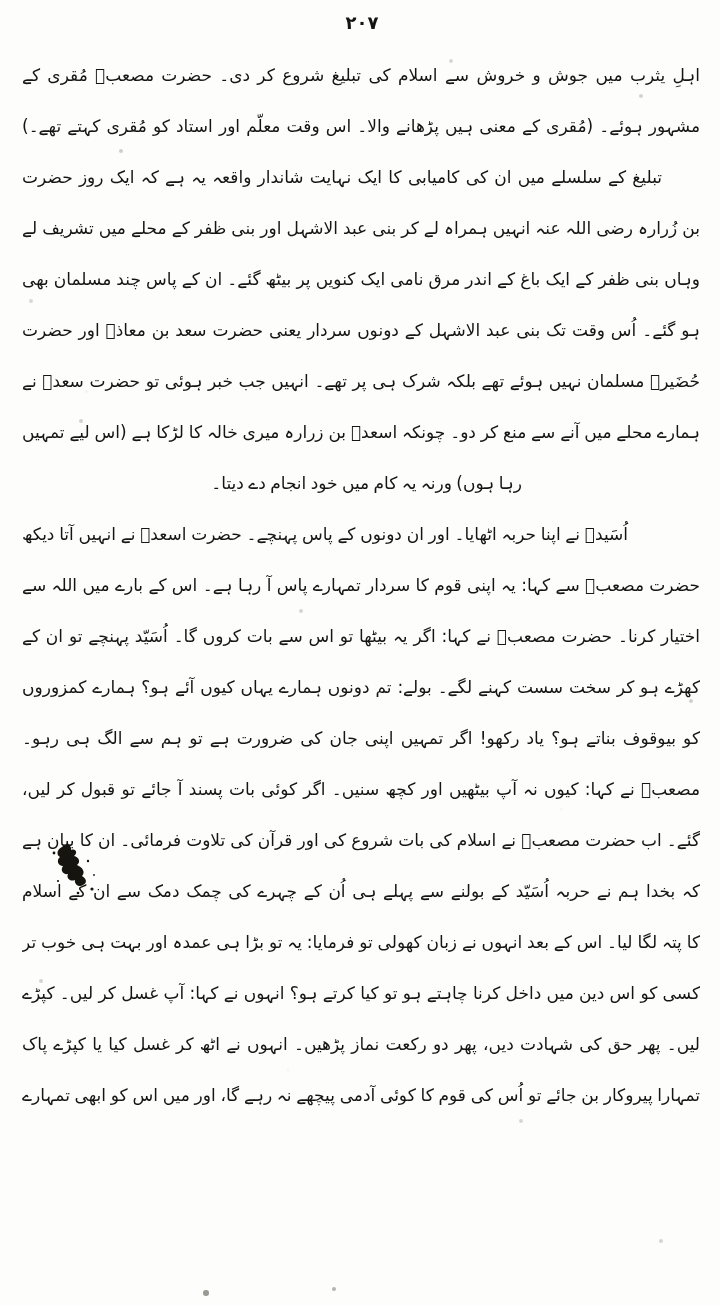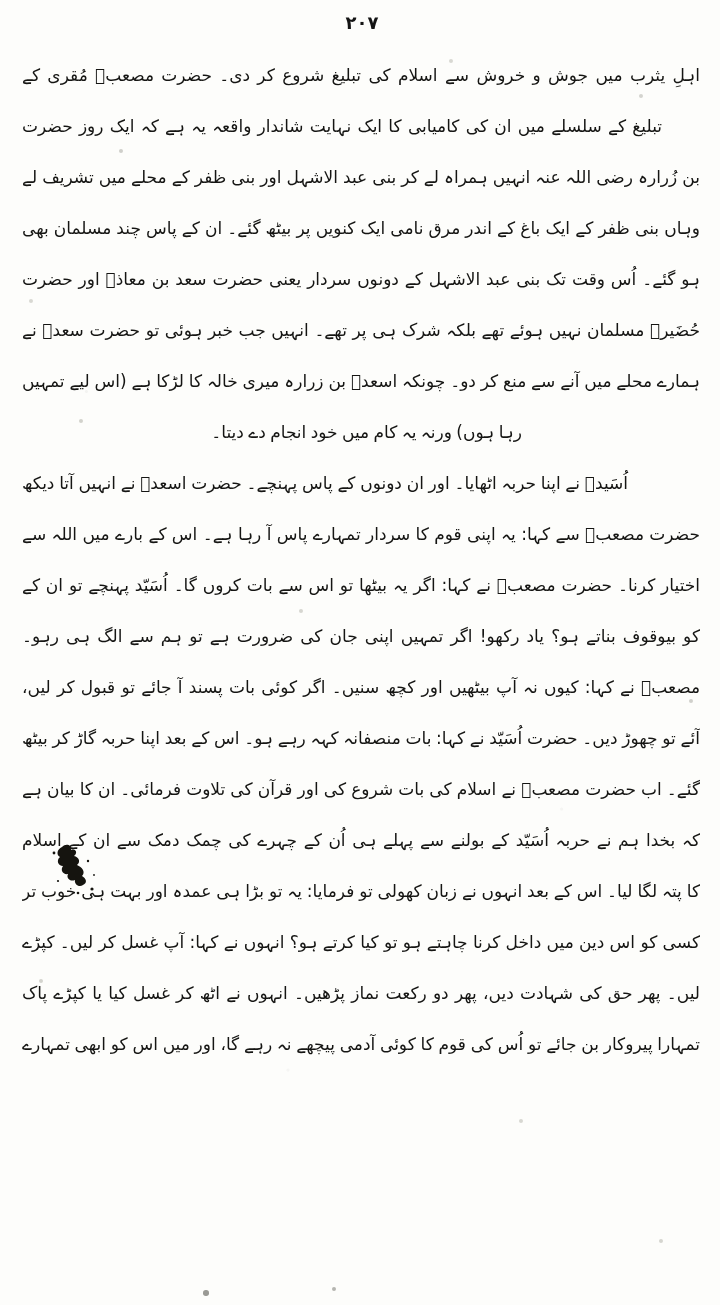--- a/index.html
+++ b/index.html
@@ -88,33 +88,34 @@
 </style>
 </head>
 <body>
 
 <div class="page">
 
   <div class="page-number">۲۰۷</div>
 
   <div class="text-block">
     <div class="line">اہلِ یثرب میں جوش و خروش سے اسلام کی تبلیغ شروع کر دی۔ حضرت مصعبؓ مُقری کے خطاب سے</div>
+    <div class="line">مشہور ہوئے۔ (مُقری کے معنی ہیں پڑھانے والا۔ اس وقت معلّم اور استاد کو مُقری کہتے تھے۔)</div>
     <div class="line indent-sm">تبلیغ کے سلسلے میں ان کی کامیابی کا ایک نہایت شاندار واقعہ یہ ہے کہ ایک روز حضرت اسعد</div>
     <div class="line">بن زُرارہ رضی اللہ عنہ انہیں ہمراہ لے کر بنی عبد الاشہل اور بنی ظفر کے محلے میں تشریف لے گئے اور</div>
     <div class="line">وہاں بنی ظفر کے ایک باغ کے اندر مرق نامی ایک کنویں پر بیٹھ گئے۔ ان کے پاس چند مسلمان بھی جمع</div>
     <div class="line">ہو گئے۔ اُس وقت تک بنی عبد الاشہل کے دونوں سردار یعنی حضرت سعد بن معاذؓ اور حضرت اُسَیّد بن</div>
     <div class="line">حُضَیرؓ مسلمان نہیں ہوئے تھے بلکہ شرک ہی پر تھے۔ انہیں جب خبر ہوئی تو حضرت سعدؓ نے حضرت اُسَیّد</div>
     <div class="line">ہمارے محلے میں آنے سے منع کر دو۔ چونکہ اسعدؓ بن زرارہ میری خالہ کا لڑکا ہے (اس لیے تمہیں بھیج</div>
     <div class="line short-line">رہا ہوں) ورنہ یہ کام میں خود انجام دے دیتا۔</div>
     <div class="line indent-md">اُسَیدؓ نے اپنا حربہ اٹھایا۔ اور ان دونوں کے پاس پہنچے۔ حضرت اسعدؓ نے انہیں آتا دیکھ کر</div>
     <div class="line">حضرت مصعبؓ سے کہا: یہ اپنی قوم کا سردار تمہارے پاس آ رہا ہے۔ اس کے بارے میں اللہ سے بھلائی</div>
     <div class="line">اختیار کرنا۔ حضرت مصعبؓ نے کہا: اگر یہ بیٹھا تو اس سے بات کروں گا۔ اُسَیّد پہنچے تو ان کے پاس</div>
+    <div class="line">کھڑے ہو کر سخت سست کہنے لگے۔ بولے: تم دونوں ہمارے یہاں کیوں آئے ہو؟ ہمارے کمزوروں</div>
     <div class="line">کو بیوقوف بناتے ہو؟ یاد رکھو! اگر تمہیں اپنی جان کی ضرورت ہے تو ہم سے الگ ہی رہو۔ حضرت</div>
     <div class="line">مصعبؓ نے کہا: کیوں نہ آپ بیٹھیں اور کچھ سنیں۔ اگر کوئی بات پسند آ جائے تو قبول کر لیں، پسند نہ</div>
-    <div class="line">آئے تو چھوڑ دیں۔ حضرت اُسَیّد نے کہا: بات منصفانہ کہہ رہے ہو۔ اس کے بعد اپنا حربہ گاڑ کر بیٹھ</div>
     <div class="line">گئے۔ اب حضرت مصعبؓ نے اسلام کی بات شروع کی اور قرآن کی تلاوت فرمائی۔ ان کا بیان ہے</div>
     <div class="line">کہ بخدا ہم نے حربہ اُسَیّد کے بولنے سے پہلے ہی اُن کے چہرے کی چمک دمک سے ان کے اسلام</div>
     <div class="line">کا پتہ لگا لیا۔ اس کے بعد انہوں نے زبان کھولی تو فرمایا: یہ تو بڑا ہی عمدہ اور بہت ہی خوب تر ہے۔ تم لوگ</div>
     <div class="line">کسی کو اس دین میں داخل کرنا چاہتے ہو تو کیا کرتے ہو؟ انہوں نے کہا: آپ غسل کر لیں۔ کپڑے پاک کر</div>
     <div class="line">لیں۔ پھر حق کی شہادت دیں، پھر دو رکعت نماز پڑھیں۔ انہوں نے اٹھ کر غسل کیا یا کپڑے پاک کئے۔</div>
     <div class="line">تمہارا پیروکار بن جائے تو اُس کی قوم کا کوئی آدمی پیچھے نہ رہے گا، اور میں اس کو ابھی تمہارے پاس بھیج رہا</div>
   </div>
 
   <svg class="ink-blot" viewBox="0 0 50 56" xmlns="http://www.w3.org/2000/svg" aria-hidden="true">
     <path d="M14 6 C18 2, 24 4, 23 9 C28 7, 30 12, 26 15 C31 16, 33 21, 29 24

